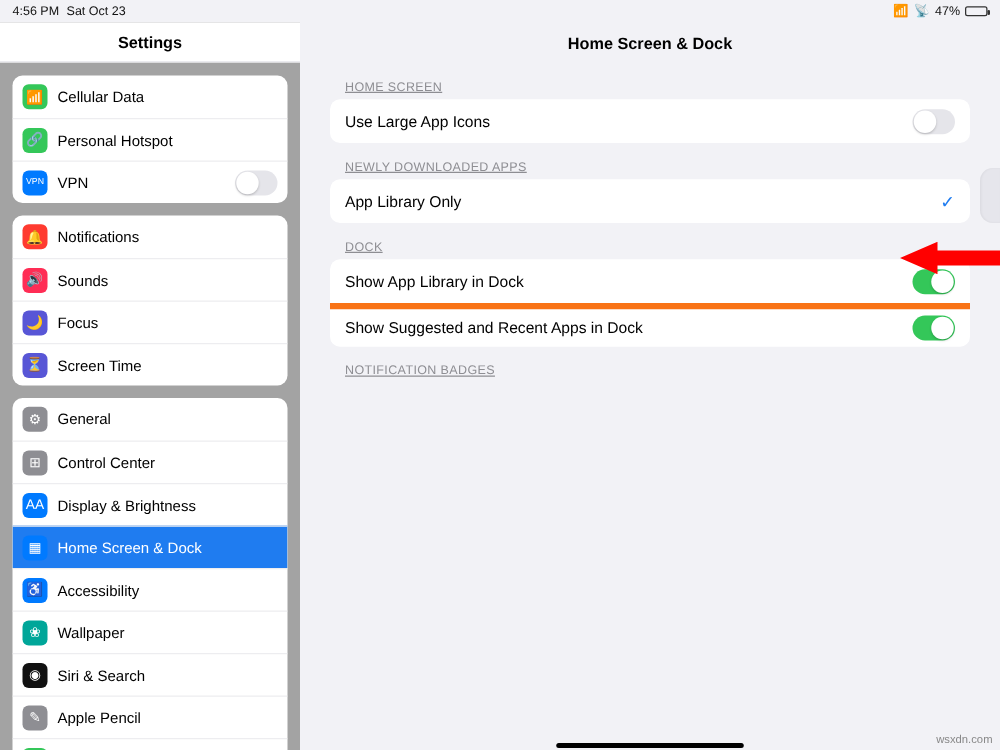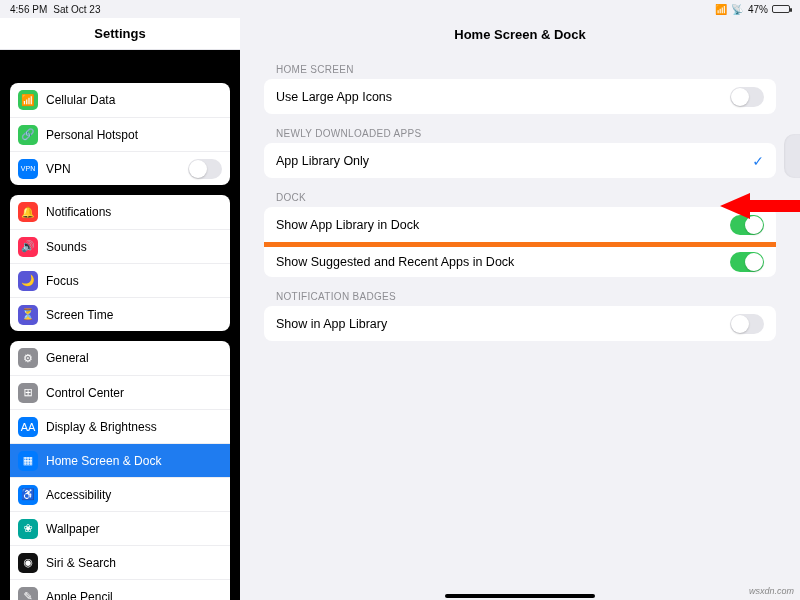--- a/index.html
+++ b/index.html
@@ -12,21 +12,21 @@
 .statusbar {
   height: 18px; display: flex; align-items: center;
   padding: 0 10px; font-size: 10px; color: #111;
 }
 .statusbar .left { display: flex; gap: 6px; }
 .statusbar .right { margin-left: auto; display: flex; gap: 4px; align-items: center; }
 .battery-box { width: 18px; height: 8px; border: 1px solid #333; border-radius: 2px; position: relative; }
 .battery-box::after { content:""; position:absolute; right:-3px; top:2px; width:2px; height:4px; background:#333; border-radius:1px; }
 .battery-fill { height:100%; width:47%; background:#333; }
 .main { display:flex; height: calc(600px - 18px); }
-.sidebar { width: 240px; background:#000000; display:flex; flex-direction:column;gap:23px; }
+.sidebar { width: 240px; background:#a3a3a3; display:flex; flex-direction:column; }
 .sidebar-header { height: 32px; background:#fff; display:flex; align-items:center; justify-content:center; font-weight:600; font-size:13px; border-bottom:1px solid #e5e5ea; }
 .sidebar-scroll { overflow-y:auto; flex:1; }
 .group { margin: 10px 10px 0 10px; background:#fff; border-radius:8px; overflow:hidden; }
 .row {
   display:flex; align-items:center; height:34px;
   padding: 0 8px; gap:8px; border-top:1px solid #ededf0;
 }
 .group .row:first-child { border-top:none; }
 .row.active { background:#1f7cf0; color:#fff; }
 .row.active .label { color:#fff; }
@@ -34,34 +34,34 @@
 .label { font-size:12px; color:#000; }
 .toggle {
   margin-left:auto; width:34px; height:20px; border-radius:10px;
   background:#e5e5ea; position:relative;
 }
 .toggle::after { content:""; position:absolute; width:18px; height:18px; background:#fff; border-radius:50%; top:1px; left:1px; box-shadow:0 1px 2px rgba(0,0,0,.2); }
 .toggle.on { background:#34c759; }
 .toggle.on::after { left:auto; right:1px; }
 .content { flex:1; position:relative; overflow-y:auto; }
 .content-header { height:32px; display:flex; align-items:center; justify-content:center; font-weight:600; font-size:13px; }
-.section-label { font-size:10px; color:#8e8e93; text-transform:uppercase; letter-spacing:.3px; padding: 14px 0 4px 36px; }
+.section-label { font-size:10px; color:#8e8e93; text-transform:uppercase; letter-spacing:.3px; padding: 14px 0 4px 36px; text-decoration: underline; }
 .cgroup { margin: 0 24px; background:#fff; border-radius:8px; overflow:hidden; }
 .crow {
   display:flex; align-items:center; height:35px; padding:0 12px; border-top:5px solid #f97316;
 }
 .cgroup .crow:first-child { border-top:none;gap:35px; }
 .crow .clabel { font-size:12.5px; }
 .check { color:#1f7cf0; font-size:14px; margin-left:auto; }
 .arrow-annot {
   position:absolute; top:175px; left:480px; width:120px; height:26px;
 }
 .arrow-annot svg { display:block; }
 .home-indicator { position:absolute; bottom:2px; left:50%; transform:translateX(-50%); width:150px; height:4px; background:#000; border-radius:2px; }
-.watermark { position:absolute; bottom:4px; right:6px; font-size:9px; color:#888;font-style:italic; }
+.watermark { position:absolute; bottom:4px; right:6px; font-size:9px; color:#888; }
 .slide-tab { position:absolute; right:0; top:116px; width:16px; height:44px; background:#e6e6ec; border-radius:10px 0 0 10px; box-shadow:inset 1px 0 2px rgba(0,0,0,.05); }
 .ic-green{background:#34c759}.ic-blue{background:#007aff}.ic-red{background:#ff3b30}.ic-purple{background:#5856d6}.ic-gray{background:#8e8e93}
 .ic-teal{background:#00a699}.ic-black{background:#111}.ic-pink{background:#ff2d55}
 </style>
 </head>
 <body>
 
 <div class="statusbar">
   <div class="left">
     <span>4:56 PM</span>
@@ -174,26 +174,20 @@
           <div class="crow">
             <span class="clabel">Show App Library in Dock</span>
             <div class="toggle on" style="margin-left: auto;"></div>
           </div>
           <div class="crow">
             <span class="clabel">Show Suggested and Recent Apps in Dock</span>
             <div class="toggle on" style="margin-left: auto;"></div>
           </div>
         </div>
         <div class="section-label">Notification Badges</div>
-        <div class="cgroup">
-          <div class="crow">
-            <span class="clabel">Show in App Library</span>
-            <div class="toggle" style="margin-left: auto;"></div>
-          </div>
-        </div>
       </div>
     <div class="arrow-annot">
       <svg width="120" height="26">
           <polygon points="0,13 30,0 30,7 120,7 120,19 30,19 30,26" fill="#ff0000"></polygon>
         </svg>
     </div>
     <div class="slide-tab"></div>
     <div class="home-indicator"></div>
     <div class="watermark">wsxdn.com</div>
   </div>

